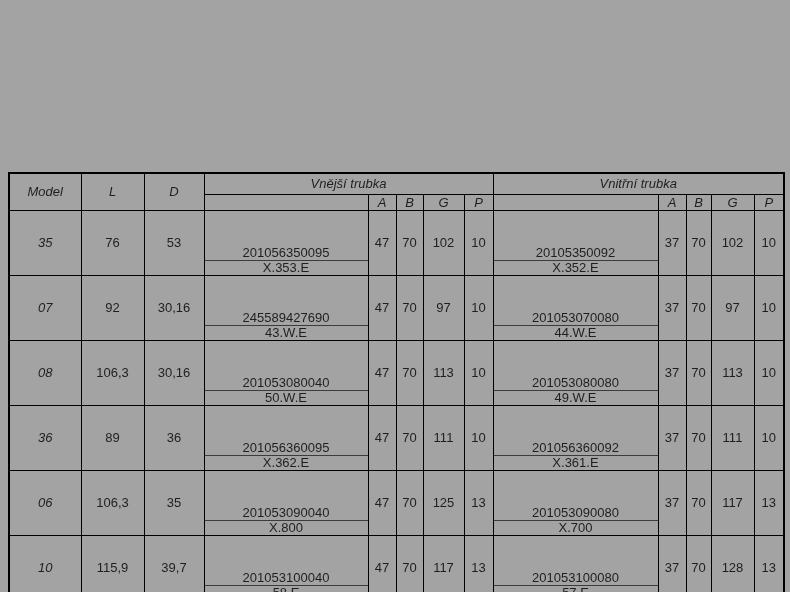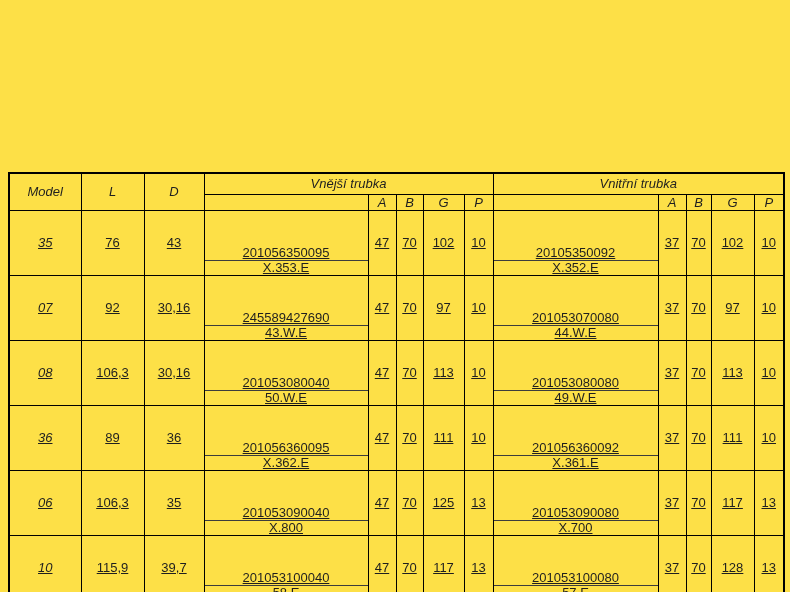--- a/index.html
+++ b/index.html
@@ -4,21 +4,21 @@
 <style>
   html, body {
     margin: 0;
     padding: 0;
     background: #ffffff;
   }
   .page {
     position: relative;
     width: 790px;
     height: 592px;
-    background: #fde047;
+    background: #a3a3a3;
     overflow: hidden;
     font-family: "Liberation Sans", sans-serif;
     color: #1f1f1f;
   }
   table.parts {
     position: absolute;
     left: 8px;
     top: 172px;
     width: 775px;
     border-collapse: collapse;
@@ -36,21 +36,21 @@
     font-weight: 400;
     color: #1f1f1f;
     overflow: hidden;
     white-space: nowrap;
   }
   table.parts thead th {
     font-style: italic;
   }
   tr.hrow1 { height: 21px; }
   tr.hrow2 { height: 15px; }
-  tbody tr  { height: 32px; text-decoration: underline; }
+  tbody tr  { height: 32px; }
   td.model-col { font-style: italic; }
   td.part-col { vertical-align: middle; }
   .part-top {
     box-sizing: border-box;
     height: 16px;
     line-height: 15px;
     border-bottom: 1px solid #3c3c3c;
     font-size: 13px;
     margin-top: 34px;
   }
@@ -101,21 +101,21 @@
         <th>B</th>
         <th>G</th>
         <th>P</th>
       </tr>
     </thead>
 
     <tbody>
         <tr>
       <td class="model-col">35</td>
       <td>76</td>
-      <td>43</td>
+      <td>53</td>
       <td class="part-col">
         <div class="part-top">201056350095</div>
         <div class="part-bottom">X.353.E</div>
       </td>
       <td>47</td>
       <td>70</td>
       <td>102</td>
       <td>10</td>
       <td class="part-col">
         <div class="part-top">20105350092</div>

